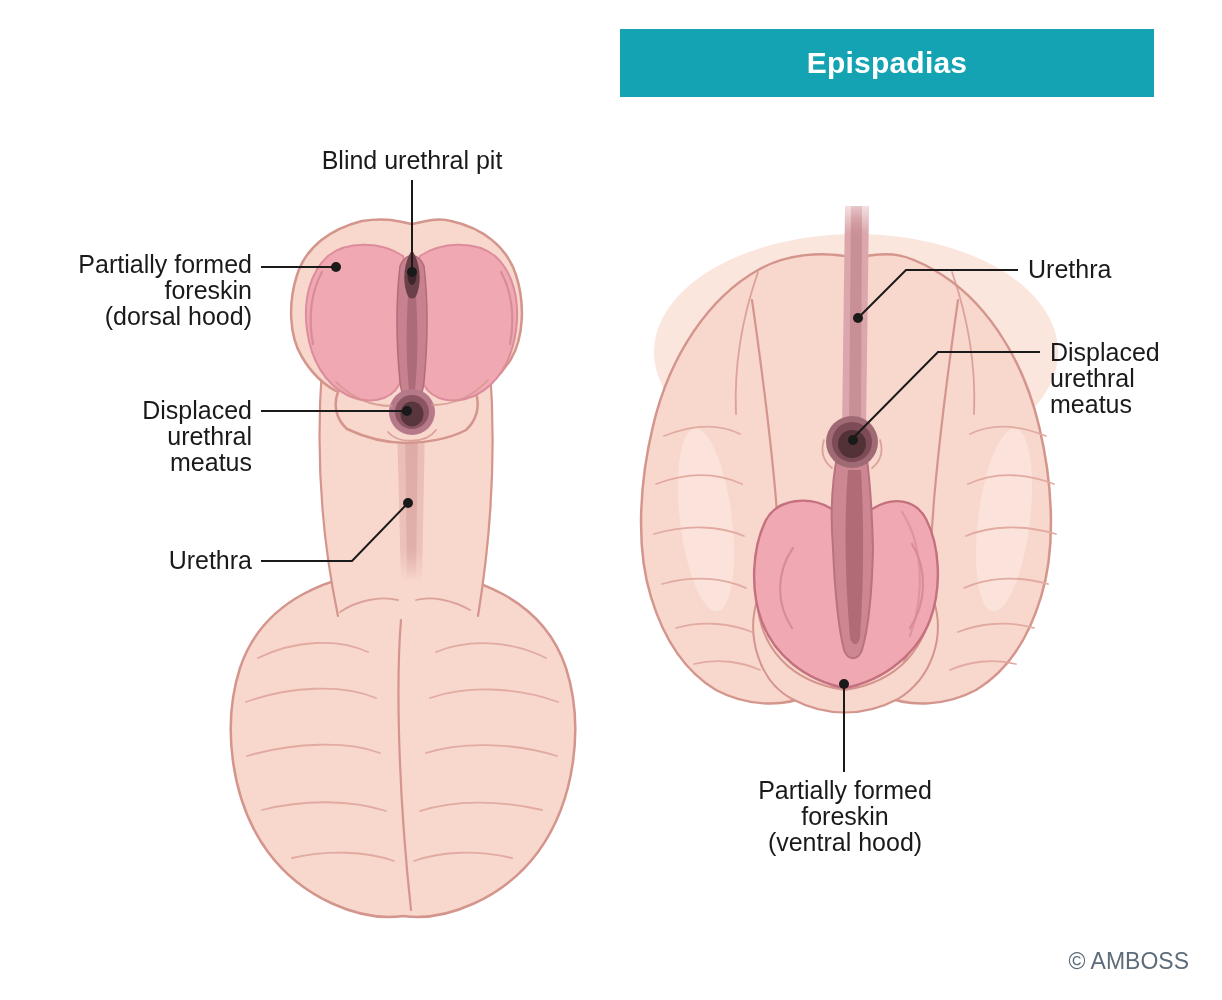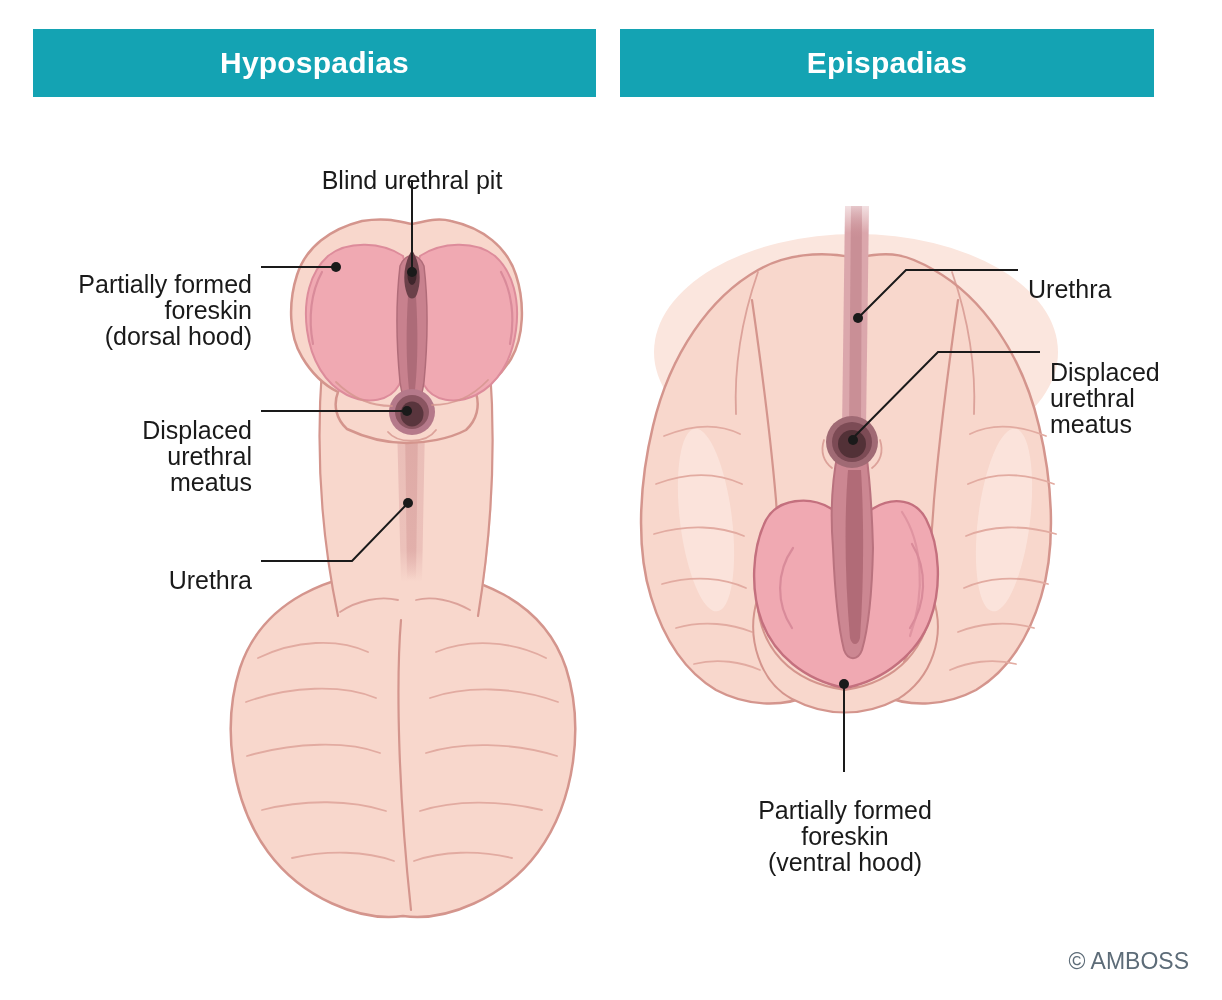--- a/index.html
+++ b/index.html
@@ -15,21 +15,21 @@
   .stage{position:absolute;inset:0;}
   svg.art{position:absolute;left:0;top:0;width:1222px;height:1000px;}
 
   .panel-header{position:absolute;top:29px;height:68px;background:var(--header-bg);
     color:var(--header-text);font-size:30px;font-weight:bold;text-align:center;
     line-height:68px;letter-spacing:0.2px;}
   .panel-header.left{left:33px;width:563px;}
   .panel-header.right{left:620px;width:534px;}
 
   .diagram-label{position:absolute;color:var(--label-text);font-size:25px;
-    line-height:26px;white-space:pre-line;margin-top:20px;}
+    line-height:26px;white-space:pre-line;}
   .lbl-blind-pit{left:252px;top:147px;width:320px;text-align:center;}
   .lbl-dorsal-hood{left:32px;top:251px;width:220px;text-align:right;}
   .lbl-displaced-left{left:70px;top:397px;width:182px;text-align:right;}
   .lbl-urethra-left{left:70px;top:547px;width:182px;text-align:right;}
   .lbl-urethra-right{left:1028px;top:256px;width:170px;text-align:left;}
   .lbl-displaced-right{left:1050px;top:339px;width:160px;text-align:left;}
   .lbl-ventral-hood{left:684px;top:777px;width:322px;text-align:center;}
 
   .credit{position:absolute;right:33px;top:948px;font-size:23px;color:var(--credit-text);margin-left:32px;}
 
@@ -189,21 +189,20 @@
         <path class="leader" d="M 1018,270 L 906,270 L 858,318"></path>
           <circle class="dot" cx="858" cy="318" r="5"></circle>
         <path class="leader" d="M 1040,352 L 938,352 L 855,436"></path>
           <circle class="dot" cx="853" cy="440" r="5"></circle>
         <path class="leader" d="M 844,686 L 844,772"></path>
           <circle class="dot" cx="844" cy="684" r="5"></circle>
       </g>
     </g>
   </svg>
 
-  <div class="panel-header left">Hypospadias</div>
   <div class="panel-header right">Epispadias</div>
 
   <div class="diagram-label lbl-blind-pit">Blind urethral pit</div>
   <div class="diagram-label lbl-dorsal-hood">Partially formed
 foreskin
 (dorsal hood)</div>
   <div class="diagram-label lbl-displaced-left">Displaced
 urethral
 meatus</div>
   <div class="diagram-label lbl-urethra-left">Urethra</div>

